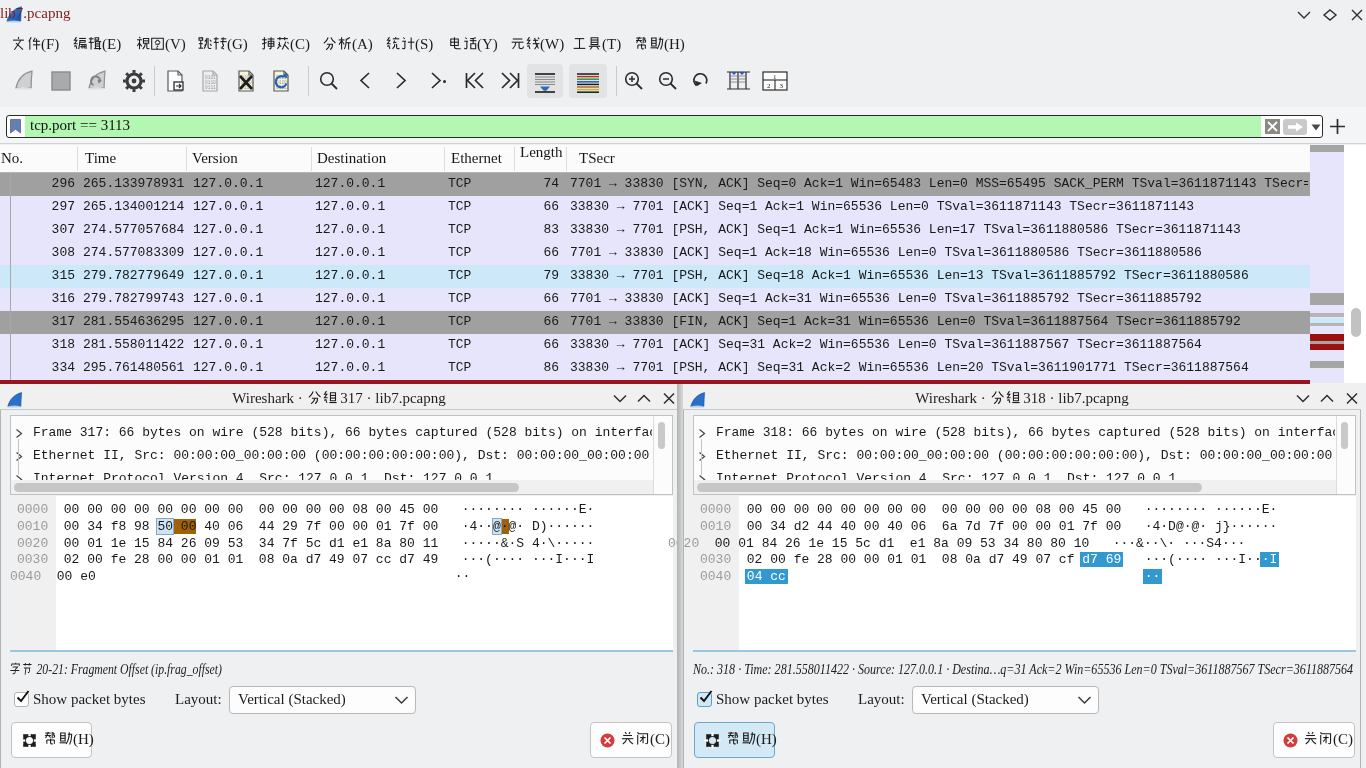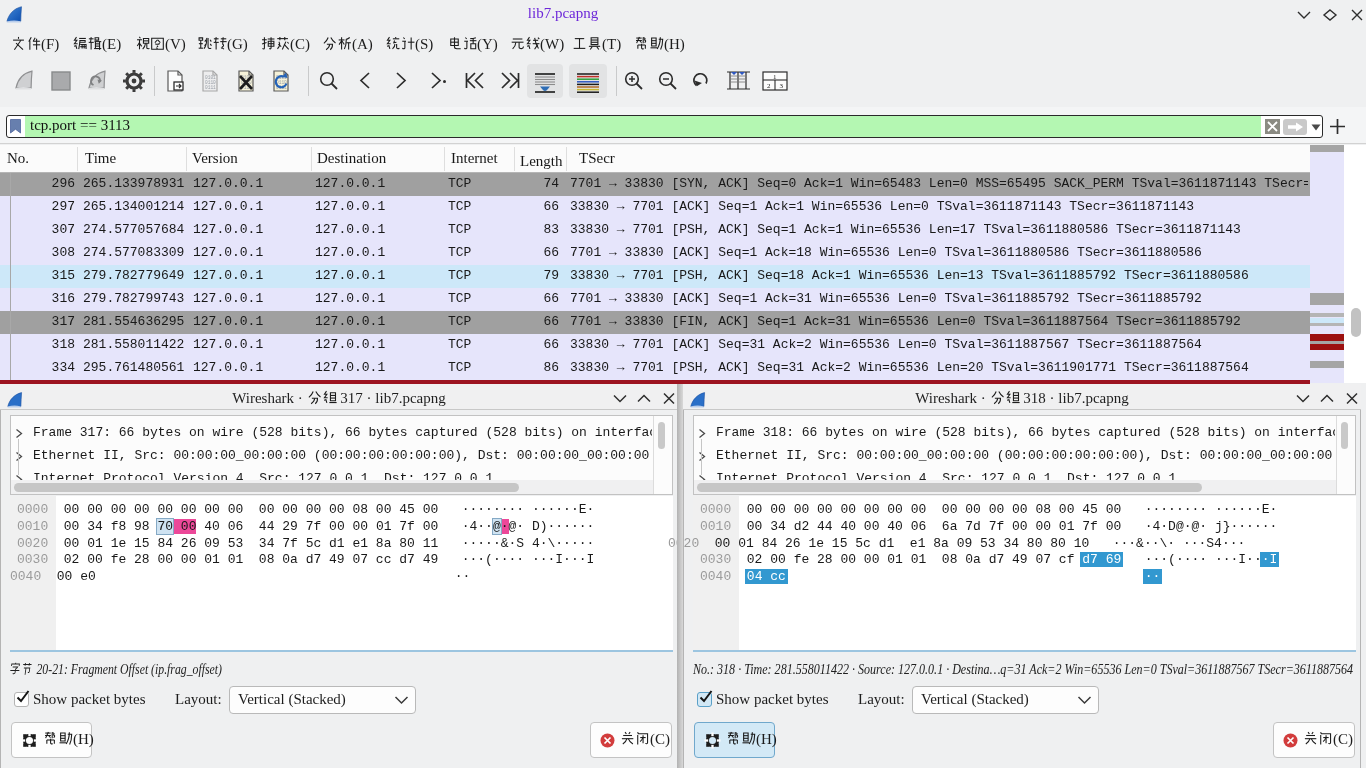--- a/index.html
+++ b/index.html
@@ -4,38 +4,38 @@
 html,body{width:1366px;height:768px;overflow:hidden}
 body{position:relative;font-family:"Liberation Serif",serif;background:#eff0f1;color:#1c1c1c}
 .a{position:absolute}
 .mono{font-family:"Liberation Mono",monospace;font-size:13px;line-height:16.8px;white-space:pre;color:#191919}
 .cg{display:inline-block}
 .row span{position:absolute;top:3px}
 .c-no{left:0;width:75px;text-align:right}
 .c-time{left:83px}.c-src{left:193px}.c-dst{left:315px}.c-pro{left:448px}
 .c-len{left:494px;width:65px;text-align:right}
 .c-info{left:570px;width:738px;overflow:hidden}
-.selb{background:#ec4899}
+.selb{background:#a16207}
 .selbb{background:#cfe3f2;outline:1px solid #85a9c5}
 .sela{background:#3298d0;color:#fff;padding:0 2px;margin:0 -2px}
 .btn{position:absolute;height:36px;border:1px solid #c3c3c3;border-radius:4px;background:#fdfdfd;font-size:15px}
 .btn .lbl{position:absolute;top:8px;white-space:nowrap}
 </style></head><body>
 <div class="a" style="left:0;top:0;width:1366px;height:28px;background:#eff0f1"></div>
 <svg class="a" style="left:4px;top:4px" width="20" height="20" viewBox="0 0 19 19">
     <defs>
       <linearGradient id="fg" x1="0" y1="0" x2="1" y2="1">
         <stop offset="0" stop-color="#4287d6"></stop>
         <stop offset="1" stop-color="#0d4fb0"></stop>
       </linearGradient>
     </defs>
     <path d="M2.8 16.4 C4.4 10 9 4.4 16.6 2.6 C16.2 7.5 16 12 15.9 16.4 Z" fill="url(#fg)" stroke="#1b4fa0" stroke-width="0.6"></path>
     <path d="M2.6 16.6 C7 15.4 11 15.2 15.8 16.4 L15.8 17.6 L2.6 17.6 Z" fill="#b9cdeb"></path>
   </svg>
-<div class="a" style="left:0;top:5px;width:1126px;text-align:center;font-size:15px;color:#6d28d9">lib7.pcapng</div>
+<div class="a" style="left:0;top:5px;width:1126px;font-size:15px;color:#7f1d1d">lib7.pcapng</div>
 <svg class="a" style="left:1296px;top:8px" width="70" height="14" viewBox="0 0 70 14" fill="none" stroke="#2e2e2e" stroke-width="1.4">
     <path d="M2 4 L8 10 L14 4"></path>
     <path d="M34 2 L40 7 L34 12 L28 7 Z"></path>
     <path d="M56 2 L66 12 M66 2 L56 12"></path>
   </svg>
 <div class="a" style="left:11px;top:36px;height:20px;font-size:15px;white-space:nowrap"><svg class="cg" width="15" height="15" viewBox="0 0 16 16" style="vertical-align:-2px">
       <g fill="none" stroke="#1c1c1c" stroke-width="1.15" stroke-linecap="butt">
         <path d="M8 1 V3"></path>
         <path d="M2.2 4.4 H13.8"></path>
         <path d="M10.6 4.6 L3.6 14.6"></path>
@@ -413,26 +413,26 @@
 <svg class="a" style="left:1287px;top:122px" width="17" height="10" viewBox="0 0 17 10">
     <path d="M1 3.2 H9 V0.5 L16 5 L9 9.5 V6.8 H1 Z" fill="#fff"></path>
   </svg>
 <svg class="a" style="left:1311px;top:124px" width="10" height="7" viewBox="0 0 10 7">
     <path d="M0.5 0.5 H9.5 L5 6.5 Z" fill="#4a4a4a"></path>
   </svg>
 <svg class="a" style="left:1330px;top:119px" width="15" height="15" viewBox="0 0 15 15">
     <path d="M7.5 0 V15 M0 7.5 H15" stroke="#2e2e2e" stroke-width="1.7"></path>
   </svg>
 <div class="a" style="left:0;top:145px;width:1310px;height:28px;background:#fbfbfb;border-bottom:1px solid #b5b5b5"></div>
-<div class="a" style="left:7px;top:150px;font-size:15px;color:#181818">No.</div>
+<div class="a" style="left:1px;top:150px;font-size:15px;color:#181818">No.</div>
 <div class="a" style="left:85px;top:150px;font-size:15px;color:#181818">Time</div>
 <div class="a" style="left:192px;top:150px;font-size:15px;color:#181818">Version</div>
 <div class="a" style="left:317px;top:150px;font-size:15px;color:#181818">Destination</div>
-<div class="a" style="left:451px;top:150px;font-size:15px;color:#181818">Internet</div>
-<div class="a" style="left:520px;top:153px;font-size:15px;color:#181818">Length</div>
+<div class="a" style="left:451px;top:150px;font-size:15px;color:#181818">Ethernet</div>
+<div class="a" style="left:520px;top:144px;font-size:15px;color:#181818">Length</div>
 <div class="a" style="left:579px;top:150px;font-size:15px;color:#181818">TSecr</div>
 <div class="a" style="left:77px;top:147px;width:1px;height:24px;background:#dedede"></div>
 <div class="a" style="left:186px;top:147px;width:1px;height:24px;background:#dedede"></div>
 <div class="a" style="left:311px;top:147px;width:1px;height:24px;background:#dedede"></div>
 <div class="a" style="left:444px;top:147px;width:1px;height:24px;background:#dedede"></div>
 <div class="a" style="left:514px;top:147px;width:1px;height:24px;background:#dedede"></div>
 <div class="a" style="left:566px;top:147px;width:1px;height:24px;background:#dedede"></div>
 <div class="a row mono" style="left:0;top:173px;width:1310px;height:23px;background:#a0a0a0"><span class="c-no">296</span><span class="c-time">265.133978931</span><span class="c-src">127.0.0.1</span><span class="c-dst">127.0.0.1</span><span class="c-pro">TCP</span><span class="c-len">74</span><span class="c-info">7701 → 33830 [SYN, ACK] Seq=0 Ack=1 Win=65483 Len=0 MSS=65495 SACK_PERM TSval=3611871143 TSecr=3611871143 WS=128</span></div>
 <div class="a row mono" style="left:0;top:196px;width:1310px;height:23px;background:#e6e5fb"><span class="c-no">297</span><span class="c-time">265.134001214</span><span class="c-src">127.0.0.1</span><span class="c-dst">127.0.0.1</span><span class="c-pro">TCP</span><span class="c-len">66</span><span class="c-info">33830 → 7701 [ACK] Seq=1 Ack=1 Win=65536 Len=0 TSval=3611871143 TSecr=3611871143</span></div>
 <div class="a row mono" style="left:0;top:219px;width:1310px;height:23px;background:#e6e5fb"><span class="c-no">307</span><span class="c-time">274.577057684</span><span class="c-src">127.0.0.1</span><span class="c-dst">127.0.0.1</span><span class="c-pro">TCP</span><span class="c-len">83</span><span class="c-info">33830 → 7701 [PSH, ACK] Seq=1 Ack=1 Win=65536 Len=17 TSval=3611880586 TSecr=3611871143</span></div>
@@ -500,21 +500,21 @@
     <path d="M2.5 1.5 L7.5 5.5 L2.5 9.5"></path>
   </svg>
 <div class="a" style="left:18px;top:439px;width:1px;height:36px;background:#c6c6c6"></div>
 <div class="a" style="left:653px;top:416px;width:1px;height:78px;background:#dcdcdc"></div>
 <div class="a" style="left:658px;top:422px;width:7px;height:27px;background:#c9c9c9;border-radius:3.5px"></div>
 <div class="a" style="left:11px;top:480px;width:642px;height:14px;background:#f0f0f1"></div>
 <div class="a" style="left:14px;top:483px;width:505px;height:9px;background:#c6c6c6;border-radius:4.5px"></div>
 <div class="a" style="left:10px;top:496px;width:663px;height:154px;background:#fff"></div>
 <div class="a" style="left:10px;top:496px;width:46px;height:154px;background:#f0f0f0"></div>
 <div class="a" style="left:17px;top:499.0px"><span class="mono"><span style="color:#9b9b9b">0000</span>  00 00 00 00 00 00 00 00  00 00 00 00 08 00 45 00   ········ ······E·</span></div>
-<div class="a" style="left:17px;top:515.8px"><span class="mono"><span style="color:#9b9b9b">0010</span>  00 34 f8 98 <span class="selbb">70</span><span class="selb"> 00</span> 40 06  44 29 7f 00 00 01 7f 00   ·4··<span class="selbb">@</span><span class="selb">·</span>@· D)······</span></div>
+<div class="a" style="left:17px;top:515.8px"><span class="mono"><span style="color:#9b9b9b">0010</span>  00 34 f8 98 <span class="selbb">50</span><span class="selb"> 00</span> 40 06  44 29 7f 00 00 01 7f 00   ·4··<span class="selbb">@</span><span class="selb">·</span>@· D)······</span></div>
 <div class="a" style="left:17px;top:532.6px"><span class="mono"><span style="color:#9b9b9b">0020</span>  00 01 1e 15 84 26 09 53  34 7f 5c d1 e1 8a 80 11   ·····&amp;·S 4·\·····</span></div>
 <div class="a" style="left:17px;top:549.4px"><span class="mono"><span style="color:#9b9b9b">0030</span>  02 00 fe 28 00 00 01 01  08 0a d7 49 07 cc d7 49   ···(···· ···I···I</span></div>
 <div class="a" style="left:10px;top:566.2px"><span class="mono"><span style="color:#9b9b9b">0040</span>  00 e0                                              ··</span></div>
 <div class="a" style="left:10px;top:650px;width:663px;height:2px;background:#9cc5e0"></div>
 <div class="a" style="left:10px;top:662px;width:663px;height:16px;font-size:14px;font-style:italic;color:#202020;white-space:nowrap;overflow:hidden"><span style="display:inline-block;transform:scaleX(0.84);transform-origin:0 50%;white-space:nowrap"><svg class="cg" width="14" height="14" viewBox="0 0 16 16" style="vertical-align:-2px">
         <g style="transform:skewX(-9deg)" fill="none" stroke="#202020" stroke-width="1.15" stroke-linecap="butt">
           <path d="M2.8 4.6 V2.4 H13.2 V4.6"></path>
           <path d="M8 0.8 V2.4"></path>
           <path d="M4.6 5.8 H11.4 Q10 8.2 8.2 8.4"></path>
           <path d="M8.2 8.4 Q8.8 8.4 8.8 9.8 V12 Q8.8 14 5.8 13.2"></path>

